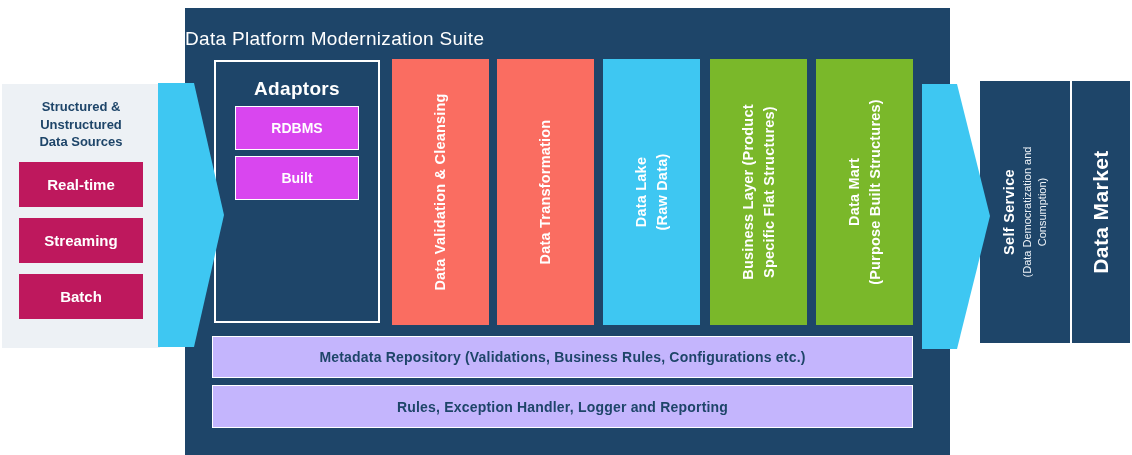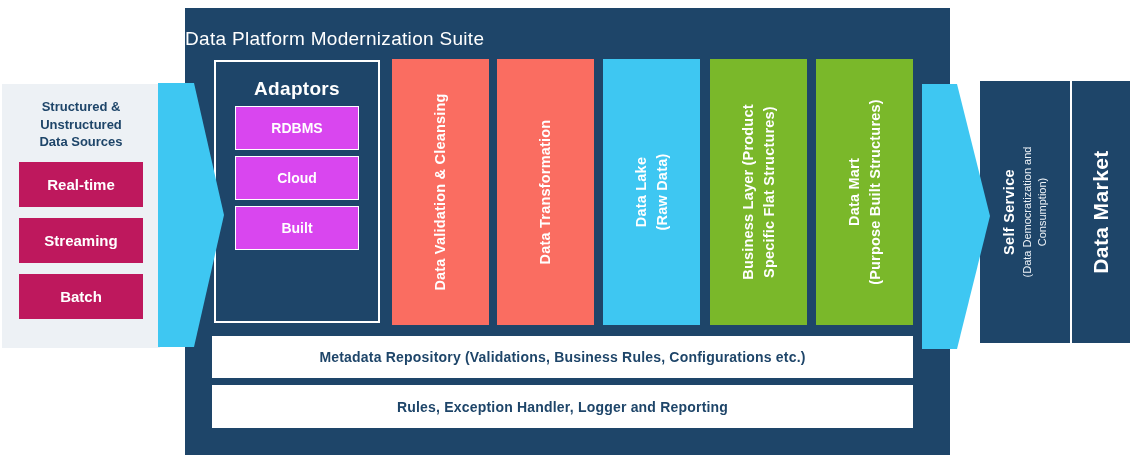--- a/index.html
+++ b/index.html
@@ -54,21 +54,21 @@
   .col-green{background:#7ab82a;}
   .col-0{left:207px;} .col-1{left:312px;} .col-2{left:418px;} .col-3{left:525px;} .col-4{left:631px;}
   .vlabel{
     position:absolute;left:50%;top:50%;width:256px;
     transform:translate(-50%,-50%) rotate(-90deg);
     text-align:center;color:#ffffff;font-size:14.5px;font-weight:bold;
     line-height:1.45;white-space:pre-line;letter-spacing:.2px;
   }
   
   .hbar{
-    position:absolute;left:27px;width:701px;background:#ffffff;border:1.5px solid #ffffff;
+    position:absolute;left:27px;width:701px;background:#c4b5fd;border:1.5px solid #ffffff;
     display:flex;align-items:center;justify-content:center;
     color:#1e4569;font-size:14px;font-weight:bold;letter-spacing:.2px;
   }
   .bar-0{top:328px;height:42px;}
   .bar-1{top:377px;height:43px;}
   
   .output-panel{
     position:absolute;left:978px;top:79px;width:154px;height:266px;
     background:#1e4569;border:2px solid #ffffff;z-index:2;display:flex;
   }
@@ -104,21 +104,20 @@
   <svg class="arrow arrow-left" width="66" height="264" viewBox="0 0 66 264">
     <polygon points="0,0 36,0 66,132 36,264 0,264" fill="#3ec7f2"></polygon>
   </svg>
 
   <div class="main-panel">
     <div class="suite-title">Data Platform Modernization Suite</div>
 
     <div class="adaptors-box">
       <div class="adaptors-title">Adaptors</div>
       <div class="adaptor-item">RDBMS</div>
-      <div class="adaptor-item">Cloud</div>
       <div class="adaptor-item">Built</div>
     </div>
 
     <div class="pipe-col col-red col-0">
       <div class="vlabel">Data Validation &amp; Cleansing</div>
     </div>
     <div class="pipe-col col-red col-1">
       <div class="vlabel">Data Transformation</div>
     </div>
     <div class="pipe-col col-cyan col-2">

